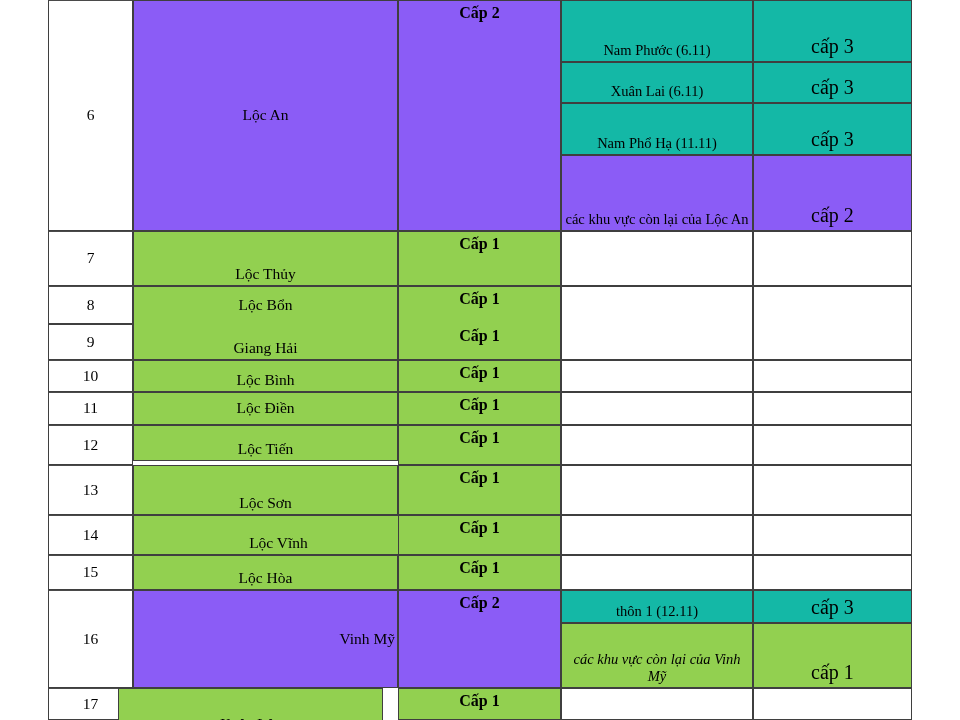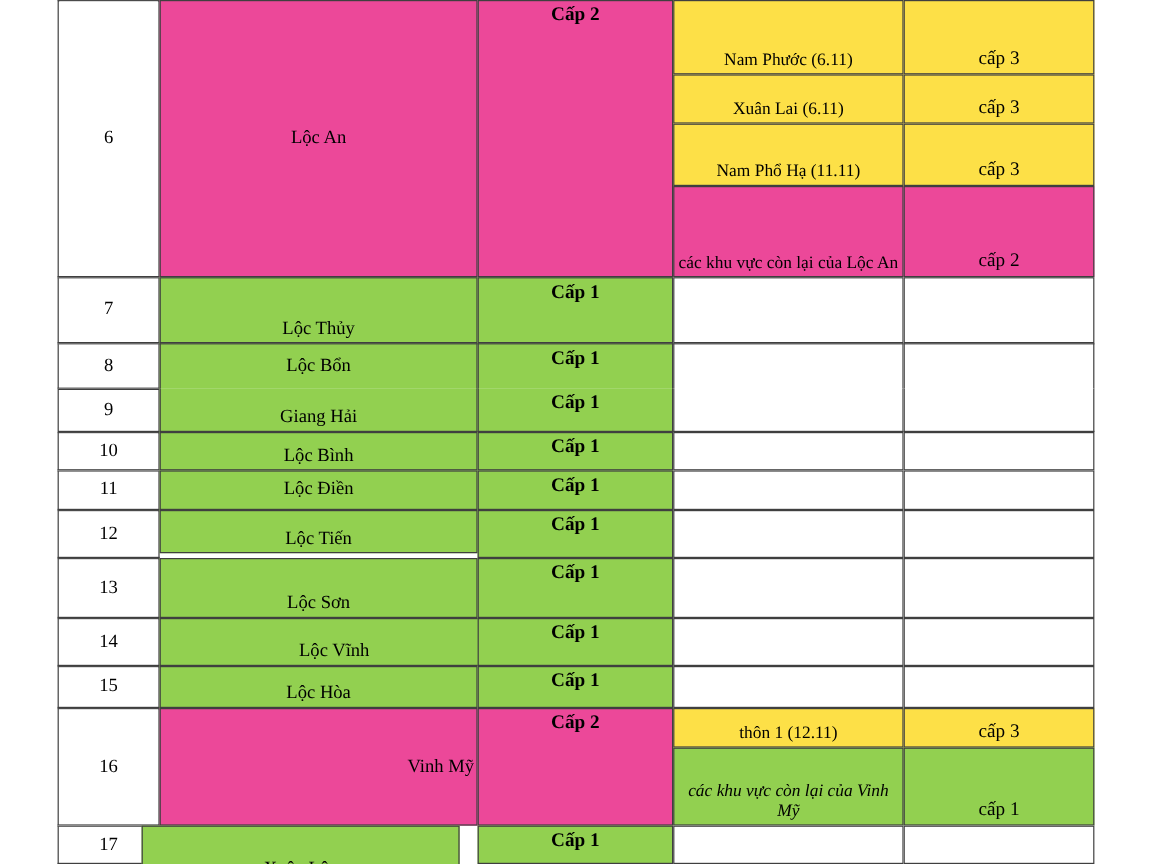--- a/index.html
+++ b/index.html
@@ -40,30 +40,30 @@
     width: 100%;
   }
 
   
   .va-center { align-items: center; }
   .va-bottom { align-items: flex-end; padding-bottom: 2px; }
   .va-top    { align-items: flex-start; padding-top: 3px; }
 
   
   .fill-white  { background: #ffffff; }
-  .fill-yellow { background: #ec4899; }
+  .fill-yellow { background: #8b5cf6; }
   .fill-green  { background: #92d050; }
-  .fill-orange { background: #fde047; }
+  .fill-orange { background: #14b8a6; }
 
   
   .idx     { font-size: 15.5px; }
   .name    { font-size: 15.5px; }
   .level   { font-size: 16px; font-weight: bold; }
   .sub     { font-size: 14.5px; }
-  .sublvl  { font-size: 16px; }
+  .sublvl  { font-size: 20px; }
 
   
   .rowtop { border-top: 1.6px solid #4a4a4a; }
 </style>
 </head>
 <body>
 
 <div id="sheet">
     <div class="cell fill-white va-center idx rowtop" style="left: 48px; top: 0px; width: 85px; height: 231px;">
       <span>6</span>

